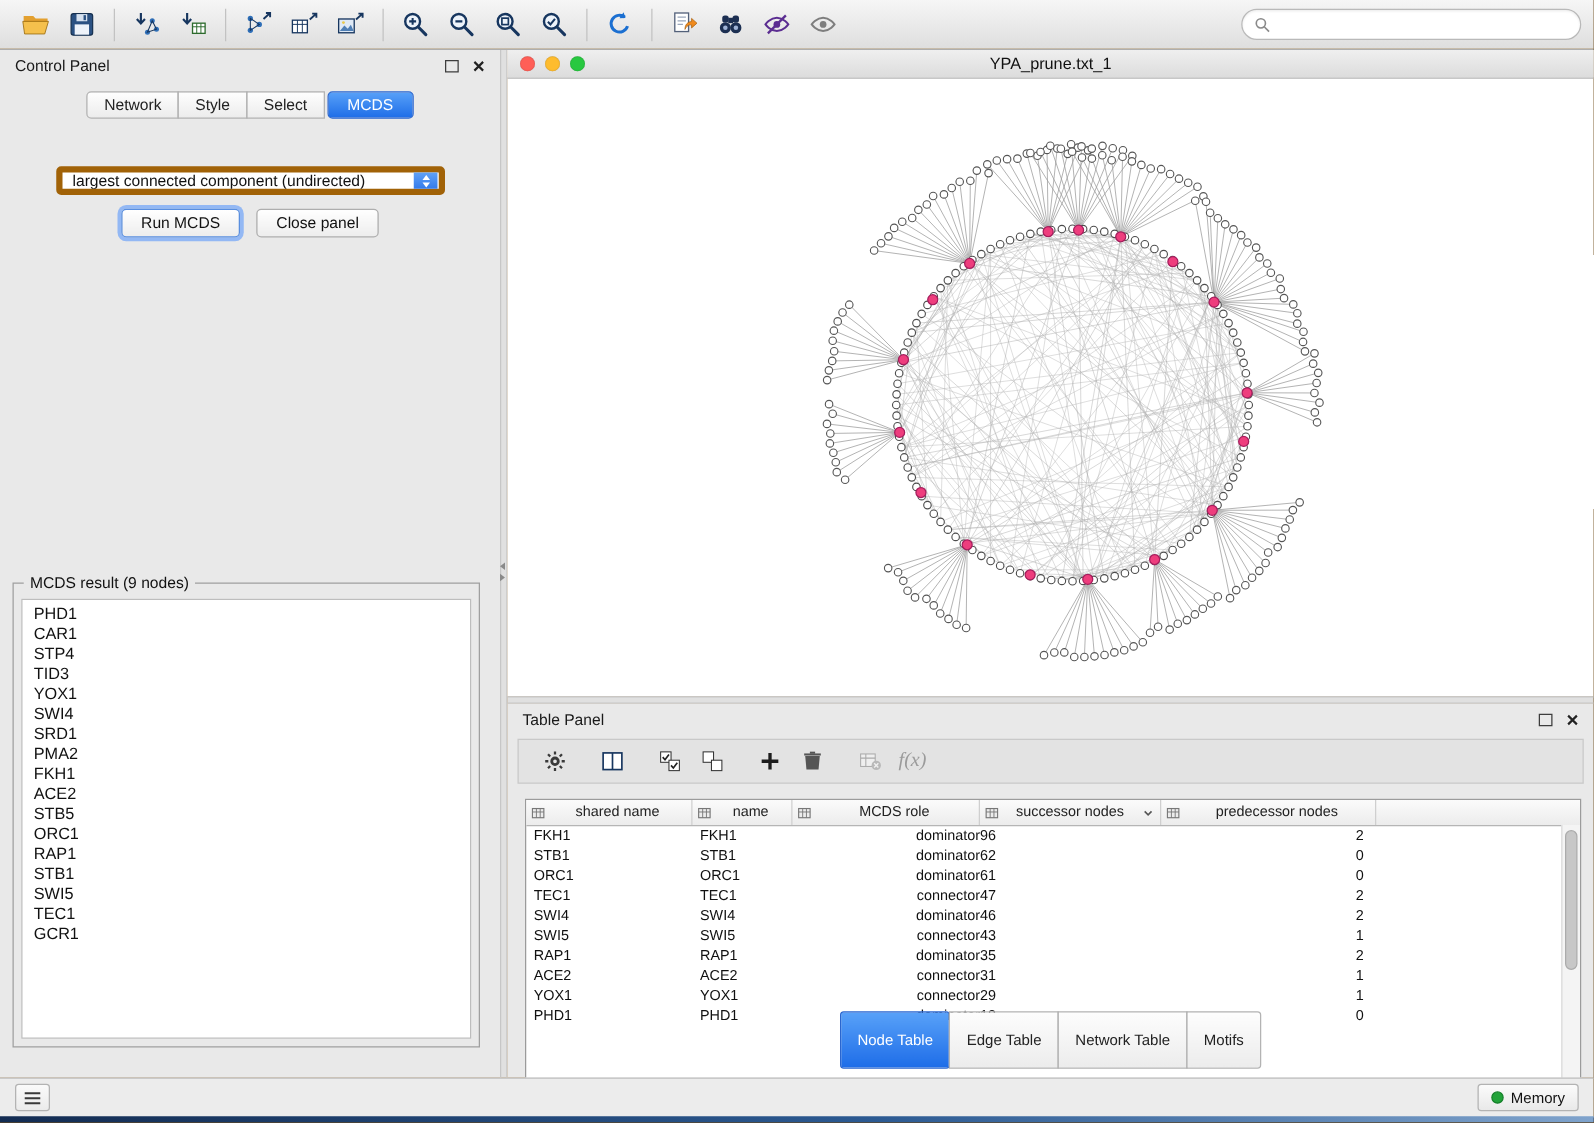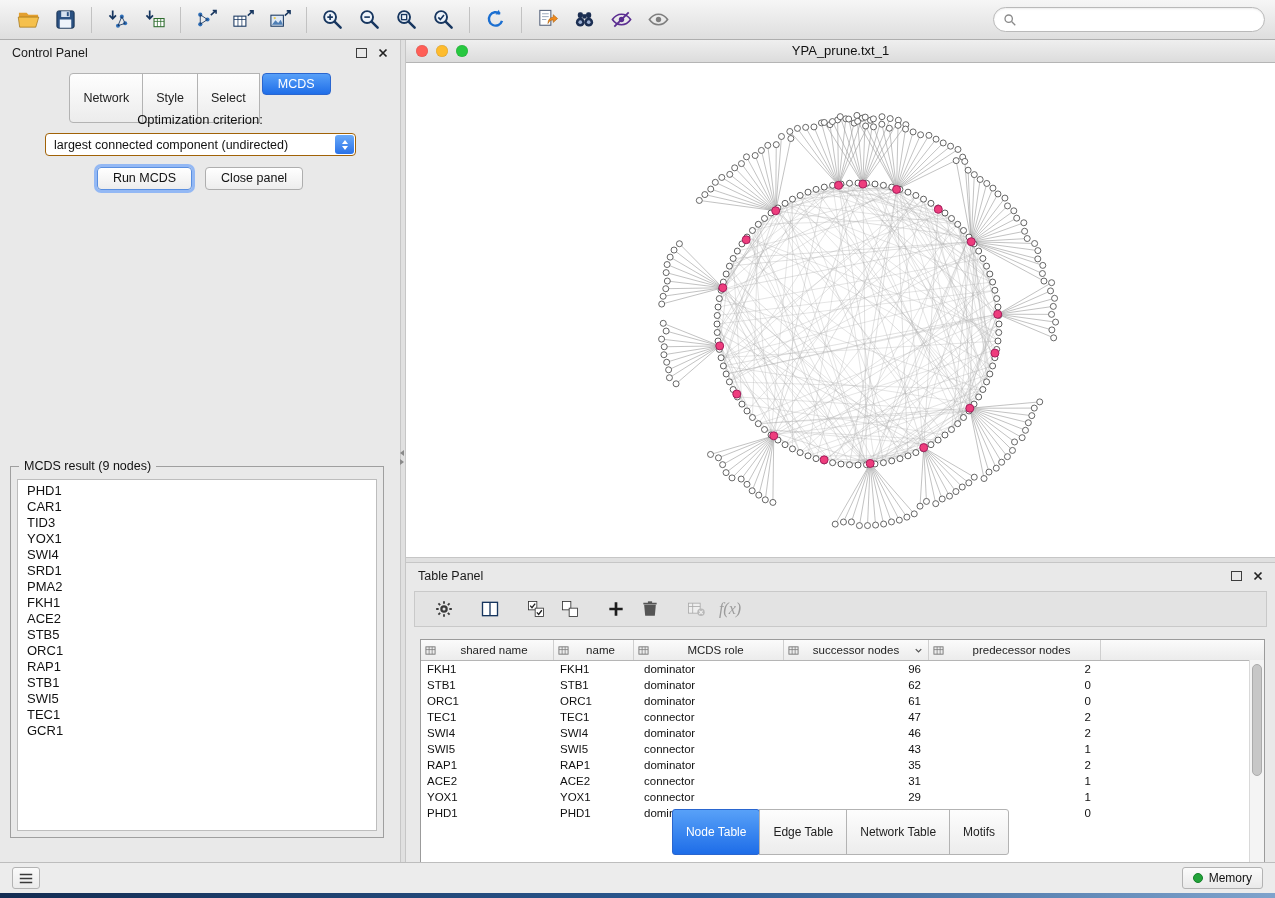--- a/index.html
+++ b/index.html
@@ -21,26 +21,26 @@
   #main{position:absolute;top:40px;left:0;width:1275px;height:822px;}
 
   
   #control-panel{position:absolute;left:0;top:0;width:400px;height:822px;background:#e9e9e9;}
   .panel-head{position:absolute;top:0;left:0;right:0;height:26px;display:flex;align-items:center;
               padding:0 12px;font-size:12.5px;color:#1a1a1a;box-sizing:border-box;}
   .win-btns{margin-left:auto;display:flex;gap:11px;align-items:center;}
   .float-btn{width:9px;height:8px;border:1.5px solid #3d3d3d;display:inline-block;background:transparent;}
   .x-icon{width:10px;height:10px;}
   .cp-tabs{position:absolute;top:33px;left:0;right:0;display:flex;justify-content:center;}
-  .cp-tab{height:20px;line-height:20px;padding:14px 13px;font-size:12.5px;color:#222;
+  .cp-tab{height:20px;line-height:20px;padding:0 13px;font-size:12.5px;color:#222;
           background:linear-gradient(#fefefe,#ececec);border:1px solid #b3b3b3;margin-left:-1px;}
   .cp-tab:first-child{border-radius:4px 0 0 4px;margin-left:0;}
   .cp-tab.active{background:linear-gradient(#57a0f8,#1f6ee8);color:#fff;border-color:#2a66cf;border-radius:4px;margin-left:2px;padding:0 15px;text-align:right;}
   .opt-label{position:absolute;top:72px;left:0;right:0;text-align:center;font-size:13px;color:#111;}
-  .dropdown{position:absolute;top:93px;left:45px;width:311px;height:23px;background:#fff;border:1px solid #a16207;
+  .dropdown{position:absolute;top:93px;left:45px;width:311px;height:23px;background:#fff;border:5px solid #a16207;
             border-radius:4px;display:flex;align-items:center;box-sizing:border-box;overflow:hidden;}
   .dd-text{flex:1;font-size:12.5px;padding-left:8px;color:#111;white-space:nowrap;}
   .dd-btn{width:19px;height:19px;border-radius:3px;background:linear-gradient(#6aaaf9,#2a72e8);margin-right:1px;
           display:flex;flex-direction:column;align-items:center;justify-content:center;gap:2px;flex:none;}
   .tri-up{width:0;height:0;border-left:3.5px solid transparent;border-right:3.5px solid transparent;border-bottom:4px solid #fff;}
   .tri-down{width:0;height:0;border-left:3.5px solid transparent;border-right:3.5px solid transparent;border-top:4px solid #fff;}
   .cp-buttons{position:absolute;top:127px;left:0;right:0;display:flex;justify-content:center;gap:13px;}
   .btn{height:23px;line-height:21px;padding:0 15px;font-size:12.5px;color:#111;box-sizing:border-box;
        background:linear-gradient(#ffffff,#ededed);border:1px solid #aeaeae;border-radius:4px;}
   .btn.focused{box-shadow:0 0 0 3px rgba(77,144,254,.55);border-color:#5a8fe0;}
@@ -80,22 +80,22 @@
               box-sizing:border-box;overflow:hidden;}
   .thead,.trow{display:grid;grid-template-columns:133px 80px 150px 145px 172px 1fr;}
   .thead{height:20px;background:linear-gradient(#fbfbfb,#ececec);border-bottom:1px solid #b5b5b5;}
   .th{display:flex;align-items:center;font-size:11.5px;color:#222;border-right:1px solid #cfcfcf;
       padding:0 4px;gap:3px;box-sizing:border-box;overflow:hidden;}
   .th .lbl{flex:1;text-align:center;white-space:nowrap;}
   .th svg{flex:none;}
   .th.filler{border-right:none;}
   .trow{height:16px;}
   .tcell{font-size:11.5px;color:#111;line-height:16px;box-sizing:border-box;white-space:nowrap;overflow:hidden;}
-  .c0{padding-left:6px;} .c1{padding-left:6px;} .c2{padding-left:10px;}
-  .c3{text-align:right;padding-right:8px;} .c4{text-align:right;padding-right:10px;}
+  .c0{padding-left:6px;} .c1{padding-left:6px;} .c2{padding-left:10px;text-align:right;}
+  .c3{text-align:left;padding-right:8px;} .c4{text-align:right;padding-right:10px;}
   .vscroll{position:absolute;right:0;top:20px;bottom:0;width:14px;background:#f4f4f4;border-left:1px solid #d9d9d9;}
   .vthumb{position:absolute;left:2px;right:2px;top:4px;height:110px;background:#c7c7c7;border:1px solid #ababab;border-radius:5px;}
   .tp-tabs{position:absolute;bottom:7px;left:0;right:0;display:flex;justify-content:center;}
   .tp-tab{height:20px;line-height:20px;padding:12px 13px;font-size:12px;color:#222;
           background:linear-gradient(#fdfdfd,#ececec);border:1px solid #b3b3b3;margin-left:-1px;}
   .tp-tab.active{background:linear-gradient(#58a1f8,#1e6de8);color:#fff;border-color:#2a66cf;border-radius:3px;margin-left:0;}
   .tp-tab:last-child{border-radius:0 3px 3px 0;}
 
   
   #status-bar{position:absolute;left:0;right:0;top:862px;height:31px;background:#ececec;border-top:1px solid #bdbdbd;}
@@ -259,40 +259,40 @@
         </span>
       </div>
 
       <div class="cp-tabs">
         <div class="cp-tab">Network</div>
         <div class="cp-tab">Style</div>
         <div class="cp-tab">Select</div>
         <div class="cp-tab active">MCDS</div>
       </div>
 
-      <div class="opt-label">Optimization criterion:</div>
 
       <div class="dropdown">
         <span class="dd-text">largest connected component (undirected)</span>
         <span class="dd-btn">
             <span class="tri-up"></span>
             <span class="tri-down"></span>
           </span>
       </div>
 
       <div class="cp-buttons">
         <button class="btn focused">Run MCDS</button>
         <button class="btn">Close panel</button>
       </div>
 
       <div class="result-box">
         <span class="result-legend">MCDS result (9 nodes)</span>
         <div class="result-list">
             <div class="mcds-item">PHD1</div>
             <div class="mcds-item">CAR1</div>
+            <div class="mcds-item">STP4</div>
             <div class="mcds-item">TID3</div>
             <div class="mcds-item">YOX1</div>
             <div class="mcds-item">SWI4</div>
             <div class="mcds-item">SRD1</div>
             <div class="mcds-item">PMA2</div>
             <div class="mcds-item">FKH1</div>
             <div class="mcds-item">ACE2</div>
             <div class="mcds-item">STB5</div>
             <div class="mcds-item">ORC1</div>
             <div class="mcds-item">RAP1</div>

